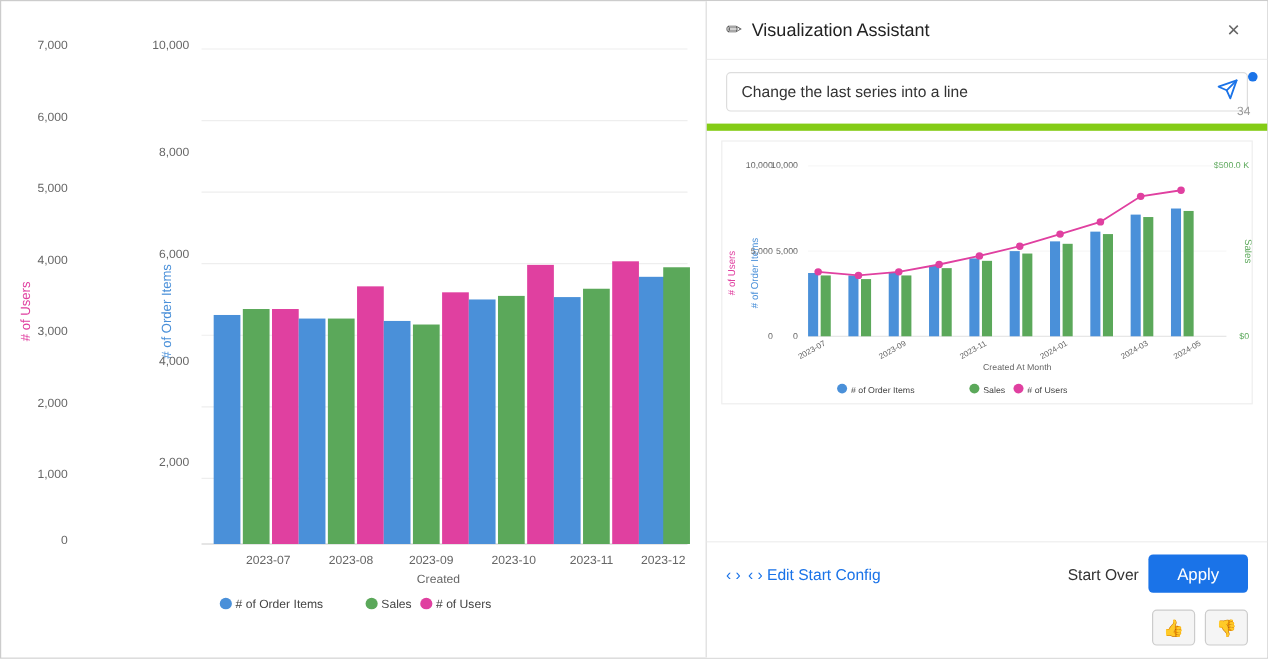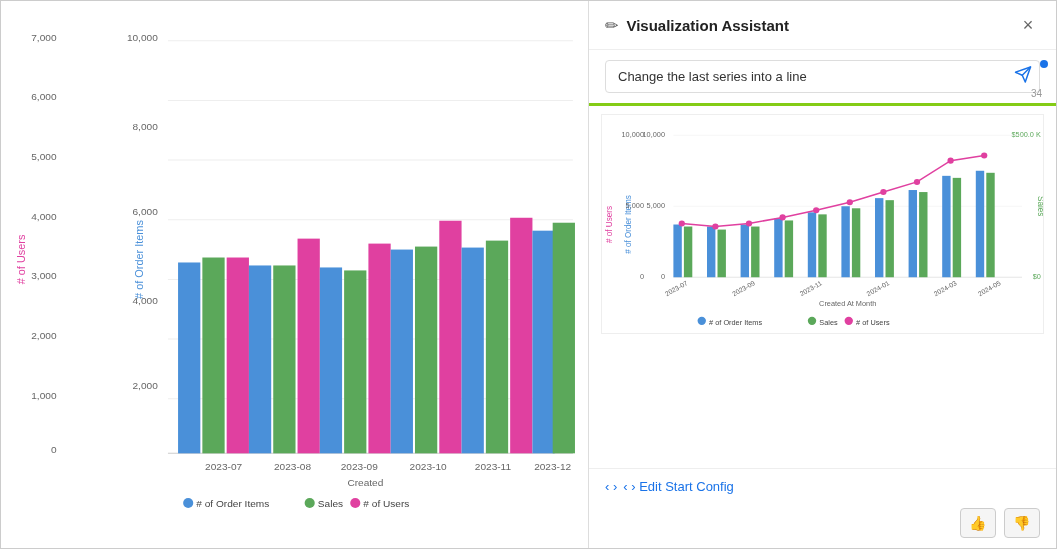--- a/index.html
+++ b/index.html
@@ -43,21 +43,21 @@
     
     .panel-header {
       display: flex;
       align-items: center;
       padding: 12px 16px;
       border-bottom: 1px solid #eee;
       gap: 8px;
     }
     .panel-title {
       font-size: 15px;
-      font-weight: 700;
+      font-weight: 400;
       color: #222;
       flex: 1;
     }
     .close-btn {
       cursor: pointer;
       color: #666;
       font-size: 18px;
       background: none;
       border: none;
       display: flex;
@@ -69,21 +69,21 @@
     .magic-icon {
       color: #555;
       font-size: 16px;
     }
     
     .input-row {
       display: flex;
       align-items: center;
       padding: 10px 16px;
       gap: 8px;
-      border-bottom: 3px solid #84cc16;
+      border-bottom: 6px solid #84cc16;
       position: relative;
     }
     .prompt-input {
       flex: 1;
       border: 1px solid #ddd;
       border-radius: 4px;
       padding: 8px 12px;
       font-size: 13px;
       color: #333;
       outline: none;
@@ -354,20 +354,24 @@
           <text x="242" y="207" font-size="7" fill="#444" font-family="sans-serif"># of Users</text>
         </svg>
       </div>
     </div>
 
     <div class="panel-footer">
       <button class="edit-config-btn">
         <span style="color:#1a73e8;font-size:13px;">‹ ›</span>
         <span style="color:#1a73e8;font-size:13px;margin-left:2px;">‹ › Edit Start Config</span>
       </button>
+      <div class="footer-right">
+        <button class="start-over-btn">Start Over</button>
+        <button class="apply-btn">Apply</button>
+      </div>
     </div>
 
     <div class="thumbs-row">
       <button class="thumb-btn">👍</button>
       <button class="thumb-btn">👎</button>
     </div>
   </div>
 </div>
 
 </body></html>

